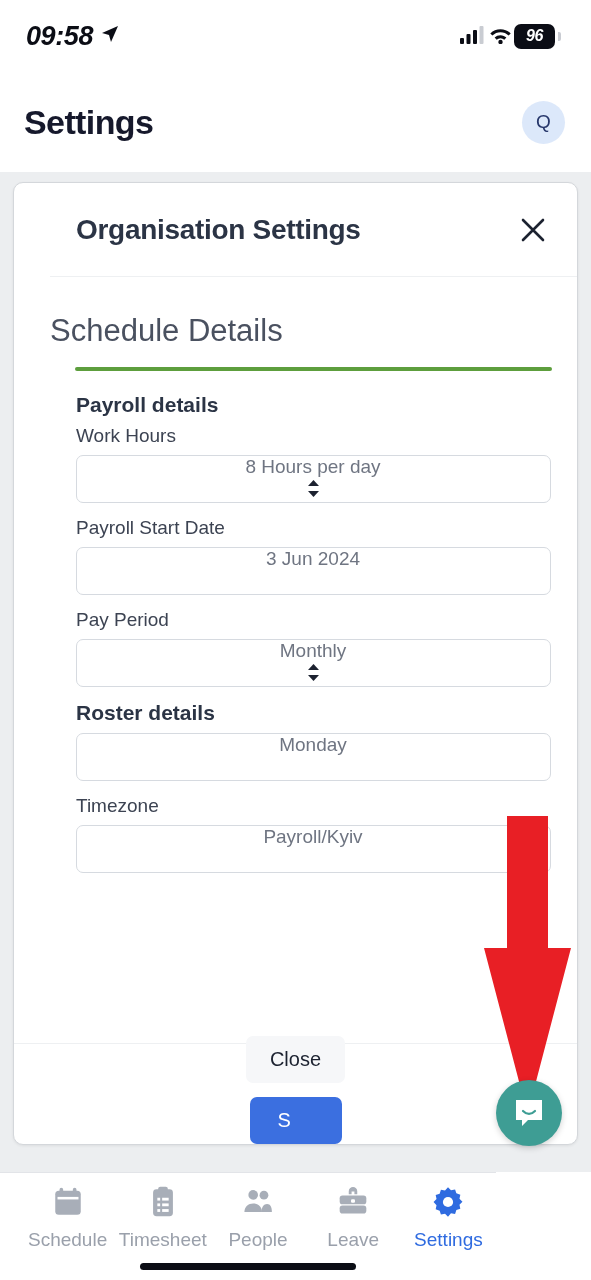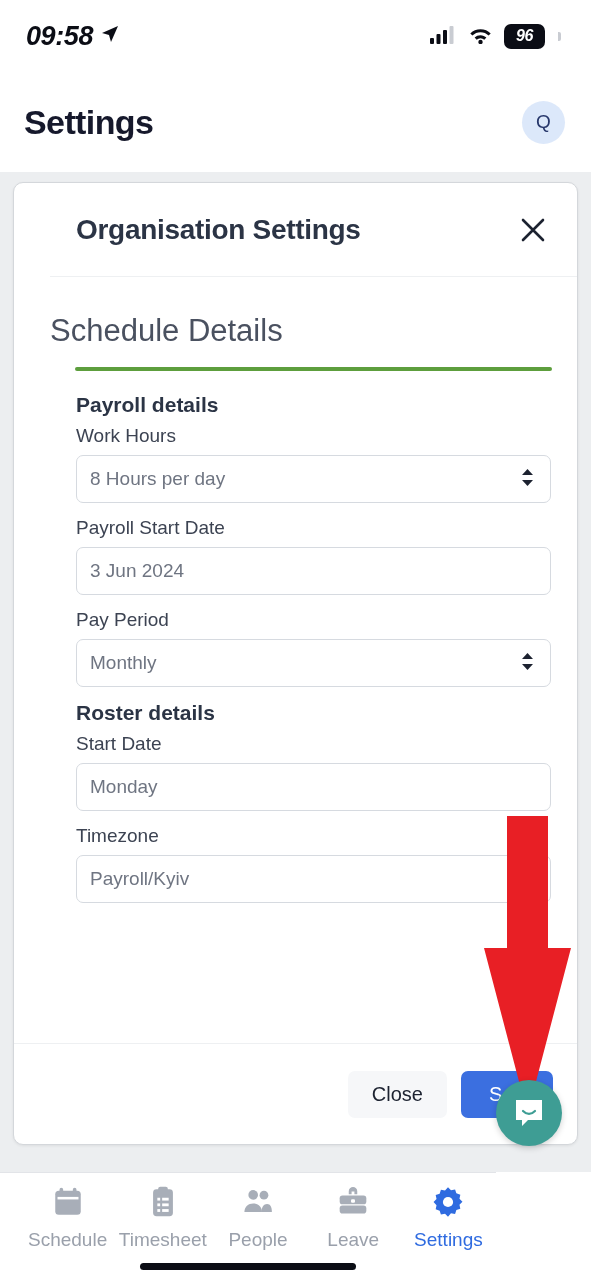--- a/index.html
+++ b/index.html
@@ -14,21 +14,21 @@
   
   .statusbar {
     position: absolute; top: 0; left: 0; width: 591px; height: 72px;
     display: flex; align-items: center; justify-content: space-between;
     padding: 0 30px 0 26px;
     font-style: italic;
   }
   .sb-left { display: flex; align-items: center; gap: 7px; }
   .sb-time { font-size: 27px; font-weight: 700; color: #0b0d15; letter-spacing: -0.4px; }
   .sb-loc { display: block; }
-  .sb-right { display: flex; align-items: center; gap: 11px; }
+  .sb-right { display: flex; align-items: center; gap: 1px; }
   .battery {
     width: 41px; height: 25px; background: #0b0d15; border-radius: 7px;
     display: flex; align-items: center; justify-content: center;
   }
   .battery span { color: #fff; font-size: 16px; font-weight: 700; letter-spacing: -0.3px; }
   .batt-cap {
     width: 3px; height: 9px; background: #c9ccd2; border-radius: 0 2px 2px 0;
     margin-left: 2px;
   }
 
@@ -79,29 +79,31 @@
 
   .section-title {
     font-size: 21px; font-weight: 700; color: #2b3445; margin-bottom: 8px;
   }
   .field { margin-bottom: 14px; }
   .field-label { font-size: 19px; color: #3c4352; margin-bottom: 8px; }
   .field-box {
     height: 48px; border: 1px solid #d6dae0; border-radius: 7px; background: #fff;
     display: flex; align-items: center; justify-content: space-between;
     padding: 0 14px 0 13px;
+    flex-direction: column;
   }
   .field-value { font-size: 19px; color: #6f7582; }
   .stepper { flex: 0 0 auto; }
 
   .modal-footer {
     position: absolute; left: 0; bottom: 0; width: 100%; height: 101px;
     border-top: 1px solid #eef0f2;
     display: flex; align-items: center; justify-content: flex-end; gap: 14px;
     padding: 0 24px;
+    flex-direction: column;
   }
   .btn-close {
     background: #f6f7f9; color: #1c2230; font-size: 20px;
     border: none; border-radius: 7px; padding: 12px 24px; cursor: pointer;
   }
   .btn-save {
     background: #3b6fe0; color: #ffffff; font-size: 20px;
     border: none; border-radius: 7px; padding: 12px 28px; cursor: pointer;
     min-width: 92px; text-align: left;
   }
@@ -235,21 +237,20 @@
               </svg>
             </span>
           </div>
         </div>
       </div>
 
       <div>
         <div class="section-title">Roster details</div>
 
         <div class="field">
-          <div class="field-label">Start Date</div>
           <div class="field-box">
             <span class="field-value">Monday</span>
           </div>
         </div>
 
         <div class="field">
           <div class="field-label">Timezone</div>
           <div class="field-box">
             <span class="field-value">Payroll/Kyiv</span>
           </div>

